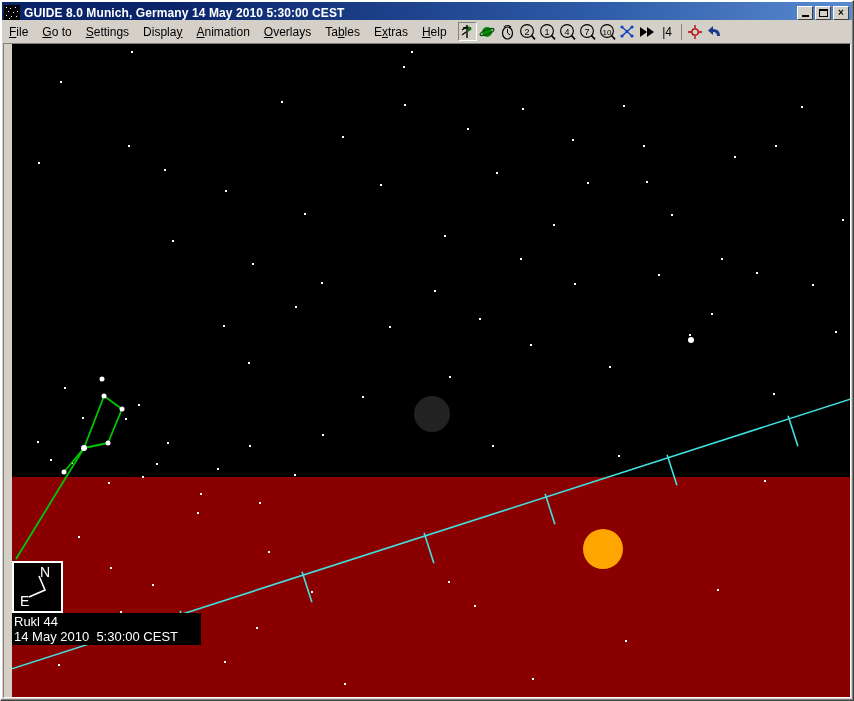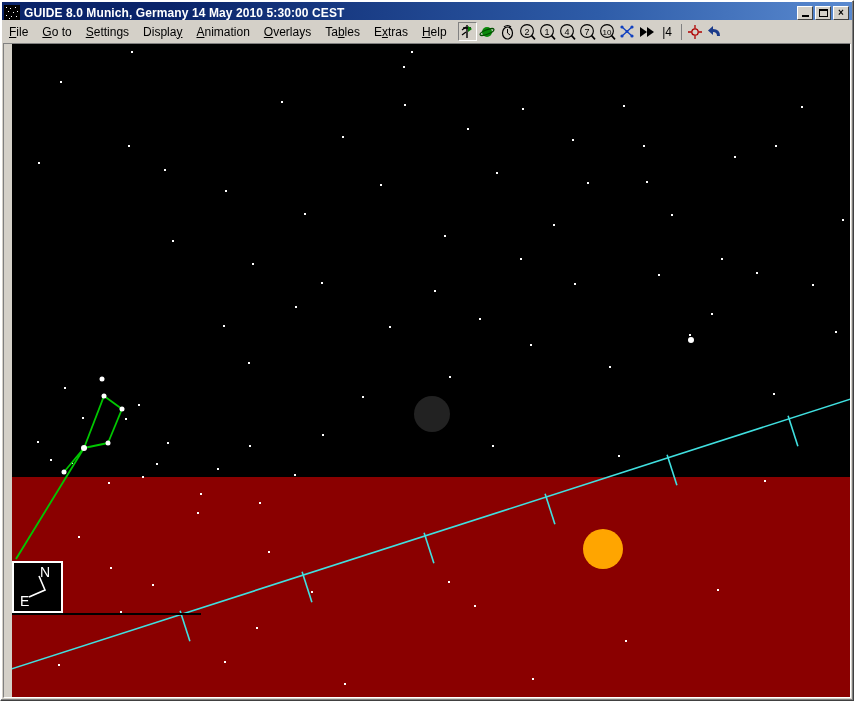--- a/index.html
+++ b/index.html
@@ -474,19 +474,21 @@
 
       <div class="compass">
         <span class="n-lbl">N</span>
         <span class="e-lbl">E</span>
         <svg width="47" height="48" viewBox="0 0 47 48" style="position:absolute;left:0;top:0;">
           <path d="M25 13 L31 27 L15 34" stroke="#ffffff" stroke-width="1.6" fill="none"></path>
         </svg>
       </div>
 
       <div class="infopanel">
+        <div>Rukl 44</div>
+        <div>14 May 2010  5:30:00 CEST</div>
       </div>
     </div>
   </div>
 
   <div class="win-bevel-outer"></div>
   <div class="win-bevel-inner"></div>
 </div>
 
 </body></html>

